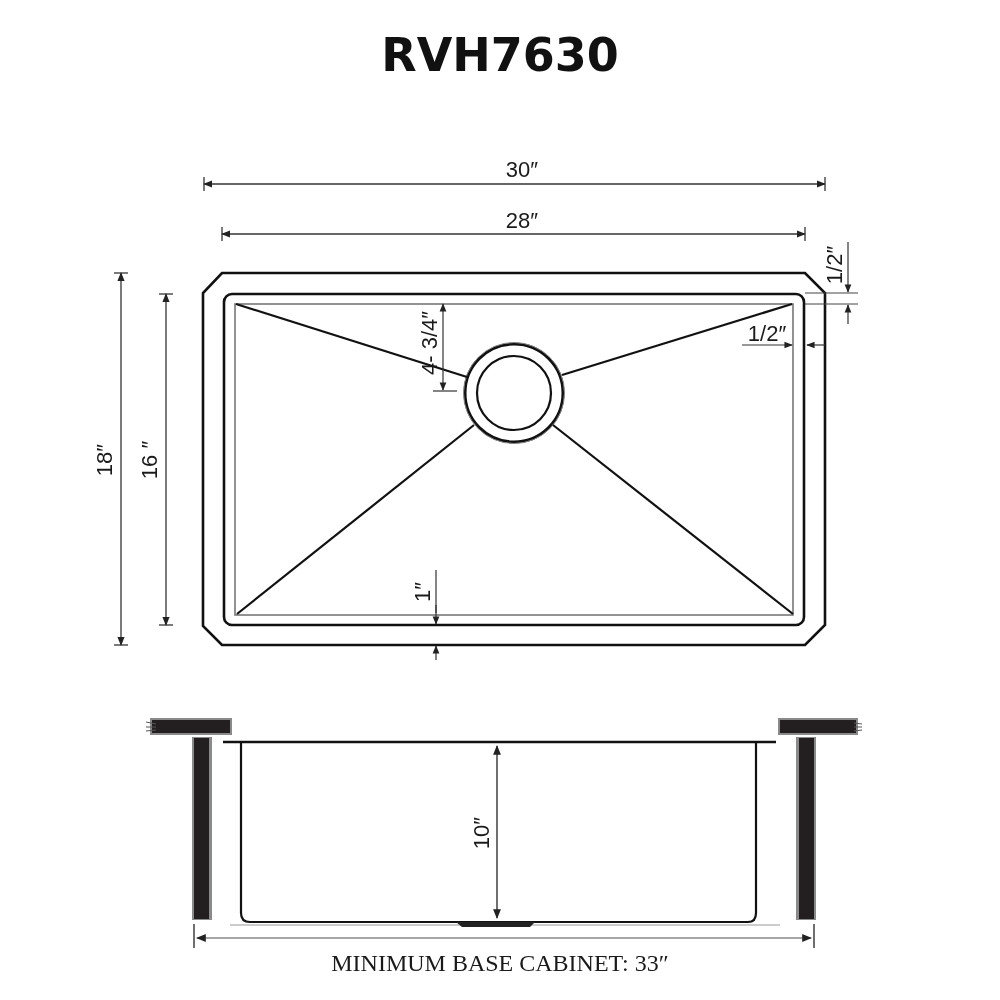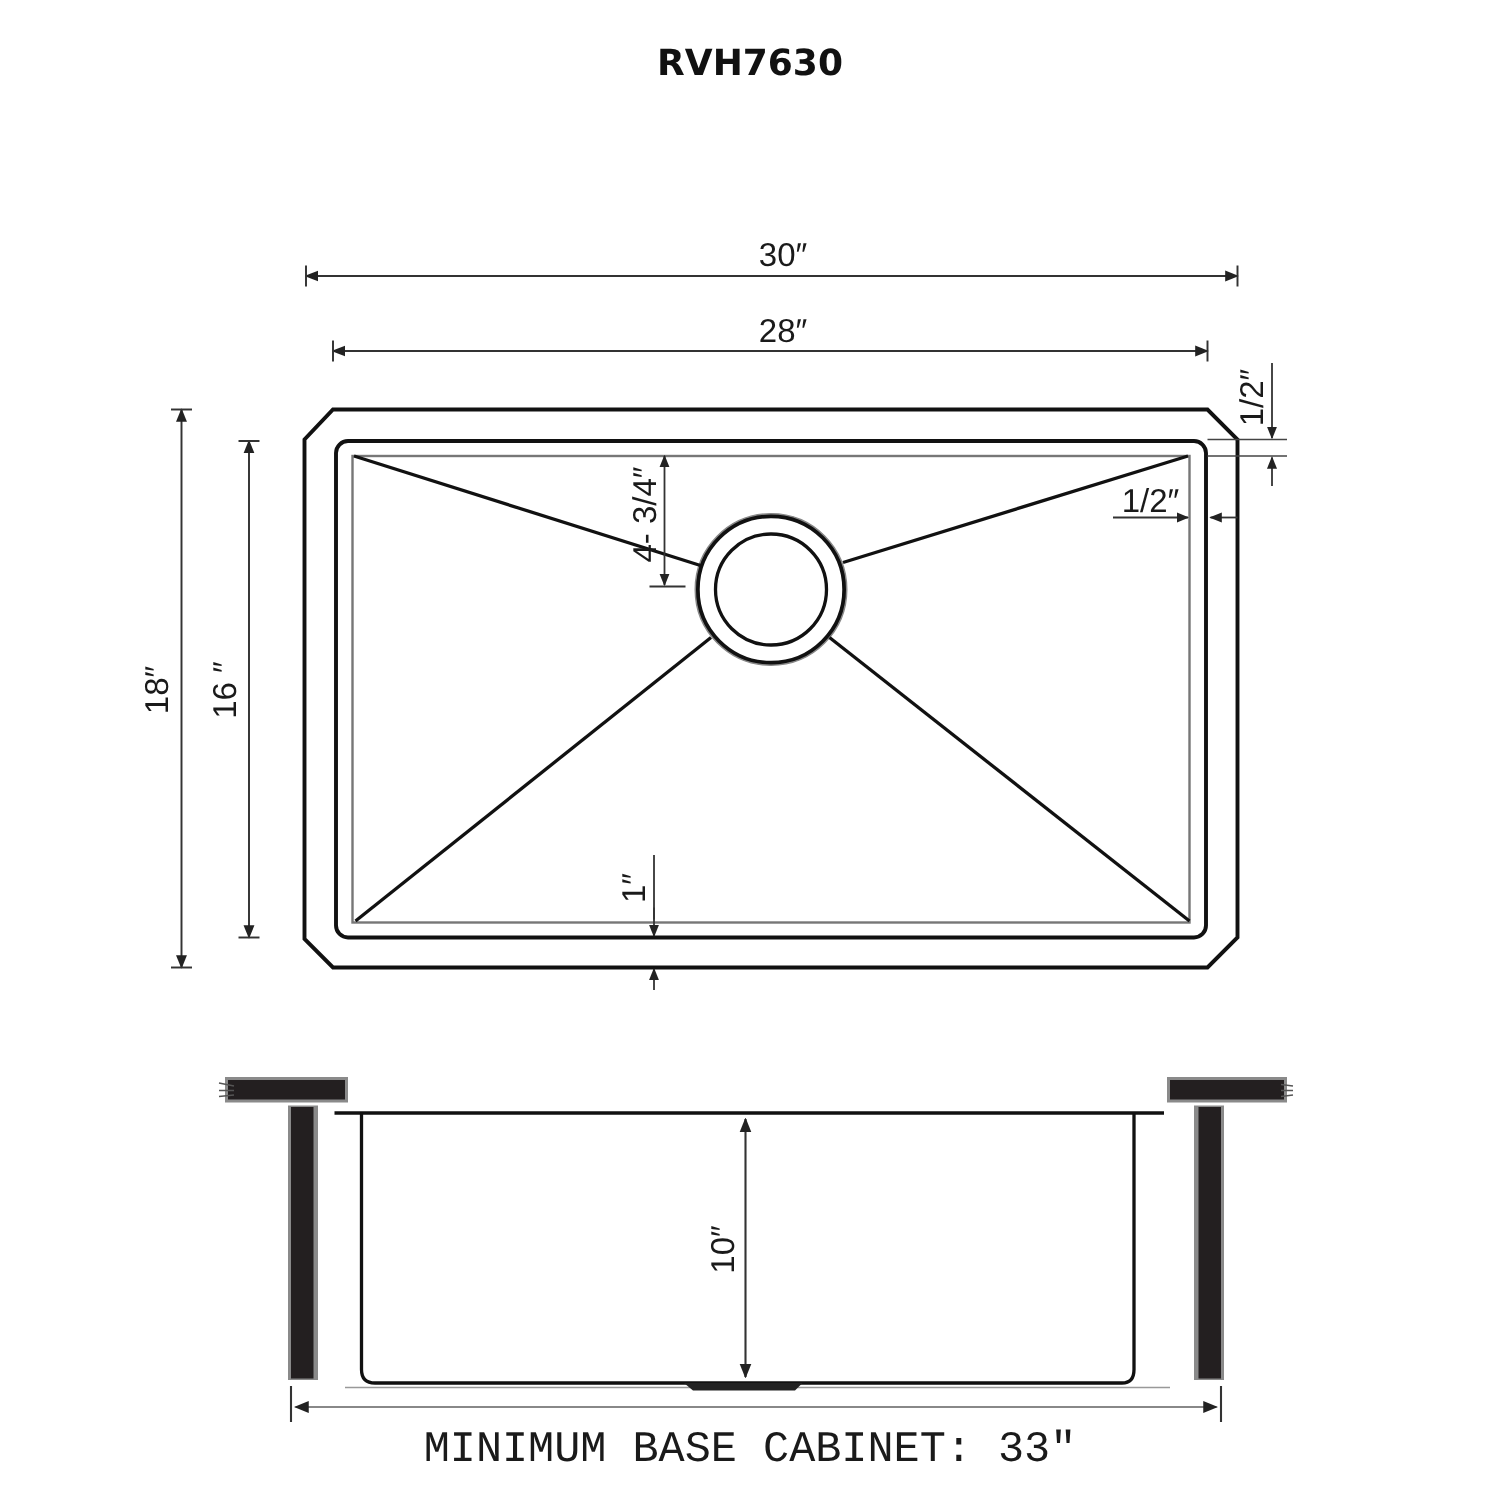--- a/index.html
+++ b/index.html
@@ -1,24 +1,24 @@
 <!DOCTYPE html>
 <html><head>
 <meta charset="utf-8">
 <style>
   html, body { margin: 0; padding: 0; background: #ffffff; }
   body { width: 1000px; height: 1000px; position: relative; overflow: hidden; }
   .title {
     position: absolute; left: 0; top: 28px; width: 1000px; text-align: center;
-    font-family: "DejaVu Sans", sans-serif; font-weight: bold; font-size: 24px; color: #111;
+    font-family: "DejaVu Sans", sans-serif; font-weight: bold; font-size: 46px; color: #111;
     letter-spacing: 0px;
   }
   .caption {
     position: absolute; left: 0; top: 950px; width: 1000px; text-align: center;
-    font-family: Liberation Mono, monospace; font-size: 29px; color: #1a1a1a;
+    font-family: Liberation Serif, serif; font-size: 24px; color: #1a1a1a;
   }
   svg.drawing { position: absolute; left: 0; top: 0; }
   .dimtext { font-family: "Liberation Sans", sans-serif; font-size: 22px; fill: #1a1a1a; }
 </style>
 </head>
 <body>
 
 <div class="title">RVH7630</div>
 
 <svg class="drawing" width="1000" height="1000" viewBox="0 0 1000 1000">

